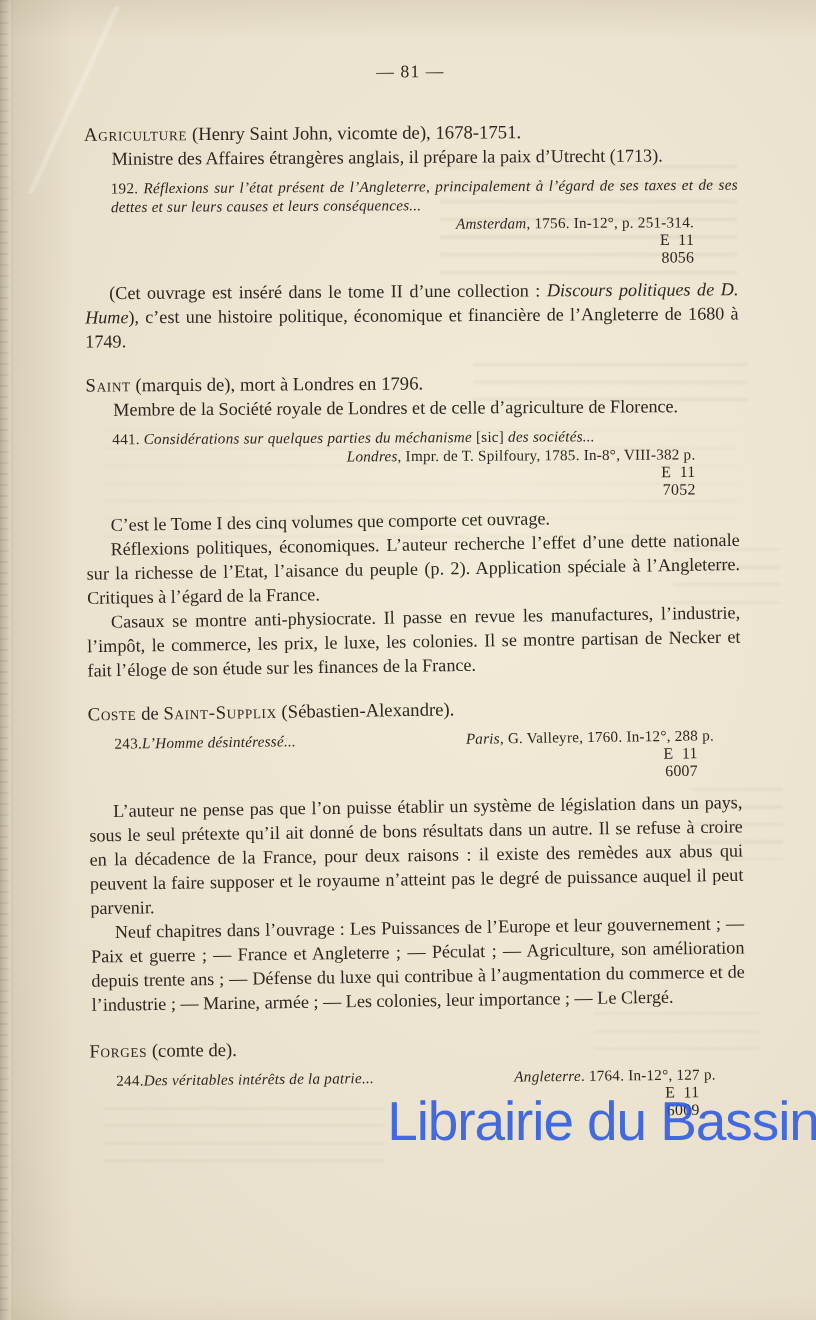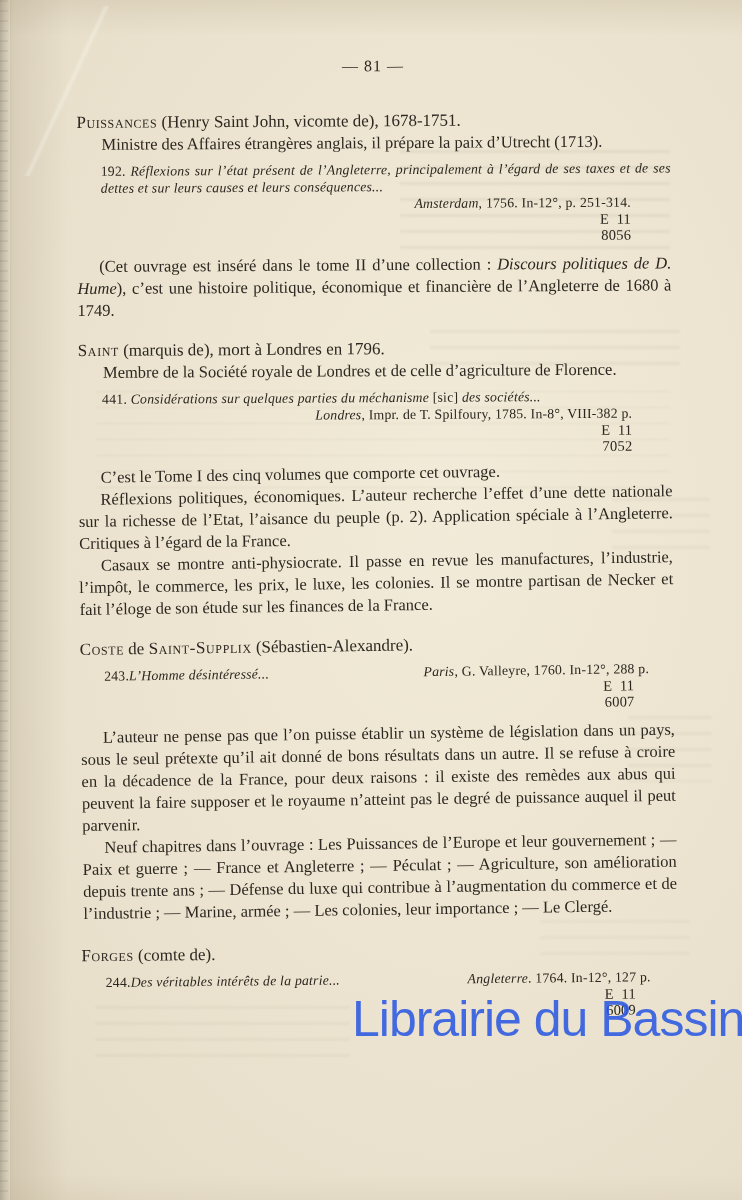--- a/index.html
+++ b/index.html
@@ -79,21 +79,21 @@
   <div class="ghost" style="left:95px;top:390px;width:575px;height:100px;opacity:.22;"></div>
   <div class="ghost" style="left:612px;top:498px;width:98px;height:62px;opacity:.4;"></div>
   <div class="ghost" style="left:628px;top:716px;width:84px;height:66px;opacity:.4;"></div>
   <div class="ghost" style="left:540px;top:920px;width:150px;height:42px;opacity:.3;"></div>
   <div class="ghost" style="left:95px;top:1006px;width:255px;height:62px;opacity:.32;"></div>
 
   <div class="content">
     <div class="pageno">— 81 —</div>
     <div id="sections-root">
         <section class="section">
-          <h2 class="headword"><span class="seg-sc">Puissances</span><span class="seg-rm"> (Henry Saint John, vicomte de), 1678-1751.</span></h2>
+          <h2 class="headword"><span class="seg-sc">Agriculture</span><span class="seg-rm"> (Henry Saint John, vicomte de), 1678-1751.</span></h2>
           <p class="bio">Ministre des Affaires étrangères anglais, il prépare la paix d’Utrecht (1713).</p>
           <div class="entry">
             <div class="entry-line"><span class="entry-number">192. </span><span class="entry-title"><span class="seg-it">Réflexions sur l’état présent de l’Angleterre, principalement à l’égard de ses taxes et de ses dettes et sur leurs causes et leurs conséquences...</span></span></div>
             <div class="imprint"><span class="seg-it">Amsterdam</span><span class="seg-rm">, 1756. In-12°, p. 251-314.</span></div>
             <div class="shelfmark">E&nbsp;&nbsp;11</div>
             <div class="callnum">8056</div>
           </div>
           <p class="note"><span class="seg-rm">(Cet ouvrage est inséré dans le tome II d’une collection : </span><span class="seg-it">Discours politiques de D. Hume</span><span class="seg-rm">), c’est une histoire politique, économique et financière de l’Angleterre de 1680 à 1749.</span></p>
         </section>
         <section class="section">

